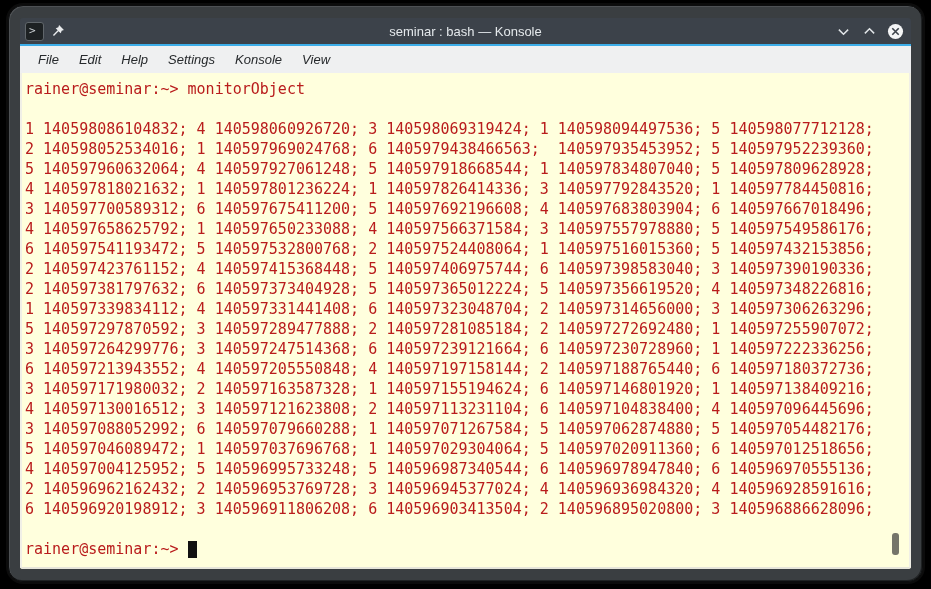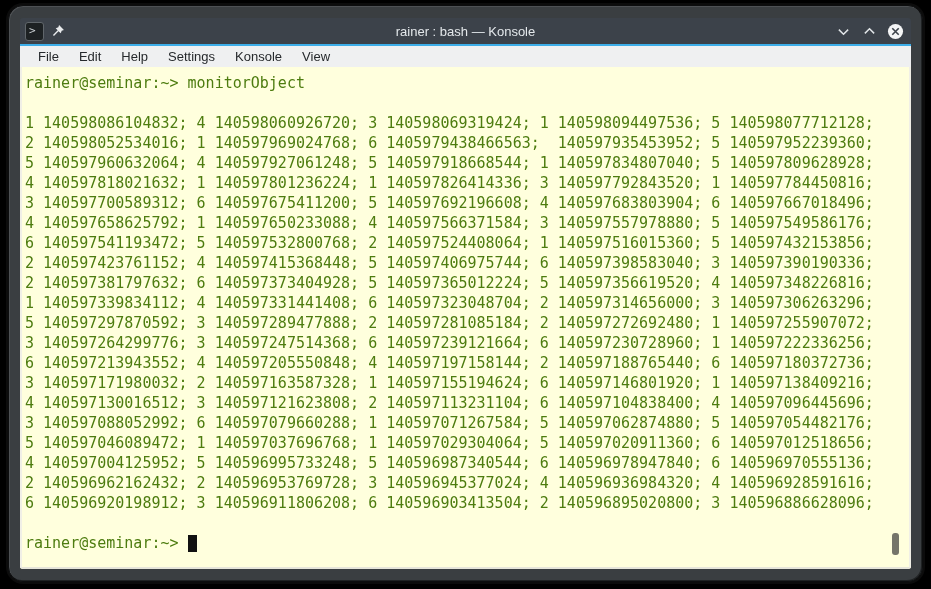--- a/index.html
+++ b/index.html
@@ -40,35 +40,35 @@
     position: absolute; left: 0; right: 0; text-align: center;
     color: #e4e8eb; pointer-events: none;
   }
   .titlebar-right { margin-left: auto; display: flex; align-items: center; gap: 9px; padding-right: 7px; z-index: 2; }
   .winbtn { width: 17px; height: 17px; display: flex; align-items: center; justify-content: center; }
 
   .accent-line { height: 2px; background: #3daee9; flex: none; }
 
   
   .menubar {
-    height: 21px; background: #eff0f1; color: #26292c;
+    height: 27px; background: #eff0f1; color: #26292c;
     display: flex; align-items: center; font-size: 13px;
-    padding-left: 8px; flex: none;
+    padding-left: 8px; flex: none; font-style: italic;
   }
   .menu-item { padding: 0 10px; height: 100%; display: flex; align-items: center; cursor: default; }
 
   
   .terminal {
     flex: 1; background: #ffffdd; position: relative; min-height: 0;
     border-left: 2px solid #f0efe6; border-right: 2px solid #f0efe6;
     border-bottom: 2px solid #e6e5da;
   }
   .terminal pre {
     font-family: "DejaVu Sans Mono", monospace;
-    font-size: 15px; line-height: 20px; color: #4d7c0f;
+    font-size: 15px; line-height: 20px; color: #b91c1c;
     padding: 6px 0 0 3px; white-space: pre;
   }
   .cursor {
     display: inline-block; width: 9px; height: 17px;
     background: #111; vertical-align: text-bottom;
   }
   .scroll-thumb {
     position: absolute; right: 10px; bottom: 12px;
     width: 7px; height: 22px; border-radius: 3px;
     background: #75756a;
@@ -82,21 +82,21 @@
 
     <div class="titlebar">
       <div class="titlebar-left">
         <div class="app-icon">&gt;</div>
         <span class="pin-icon">
           <svg width="14" height="14" viewBox="0 0 16 16">
             <path d="M9.2 1.2 L14.8 6.8 L12.2 7.6 L11.2 10.6 L8.6 8.2 L3.4 13.8 L2.2 12.6 L7.6 7.2 L5.4 4.8 L8.4 3.8 Z" fill="#e9ebed"></path>
           </svg>
         </span>
       </div>
-      <span class="title-text">rainer : bash — Konsole</span>
+      <span class="title-text">seminar : bash — Konsole</span>
       <div class="titlebar-right">
         <span class="winbtn">
           <svg width="13" height="13" viewBox="0 0 14 14">
               <path d="M2 5 L7 10 L12 5" fill="none" stroke="#dfe3e6" stroke-width="1.6"></path>
             </svg>
         </span>
         <span class="winbtn">
           <svg width="13" height="13" viewBox="0 0 14 14">
               <path d="M2 9 L7 4 L12 9" fill="none" stroke="#dfe3e6" stroke-width="1.6"></path>
             </svg>

